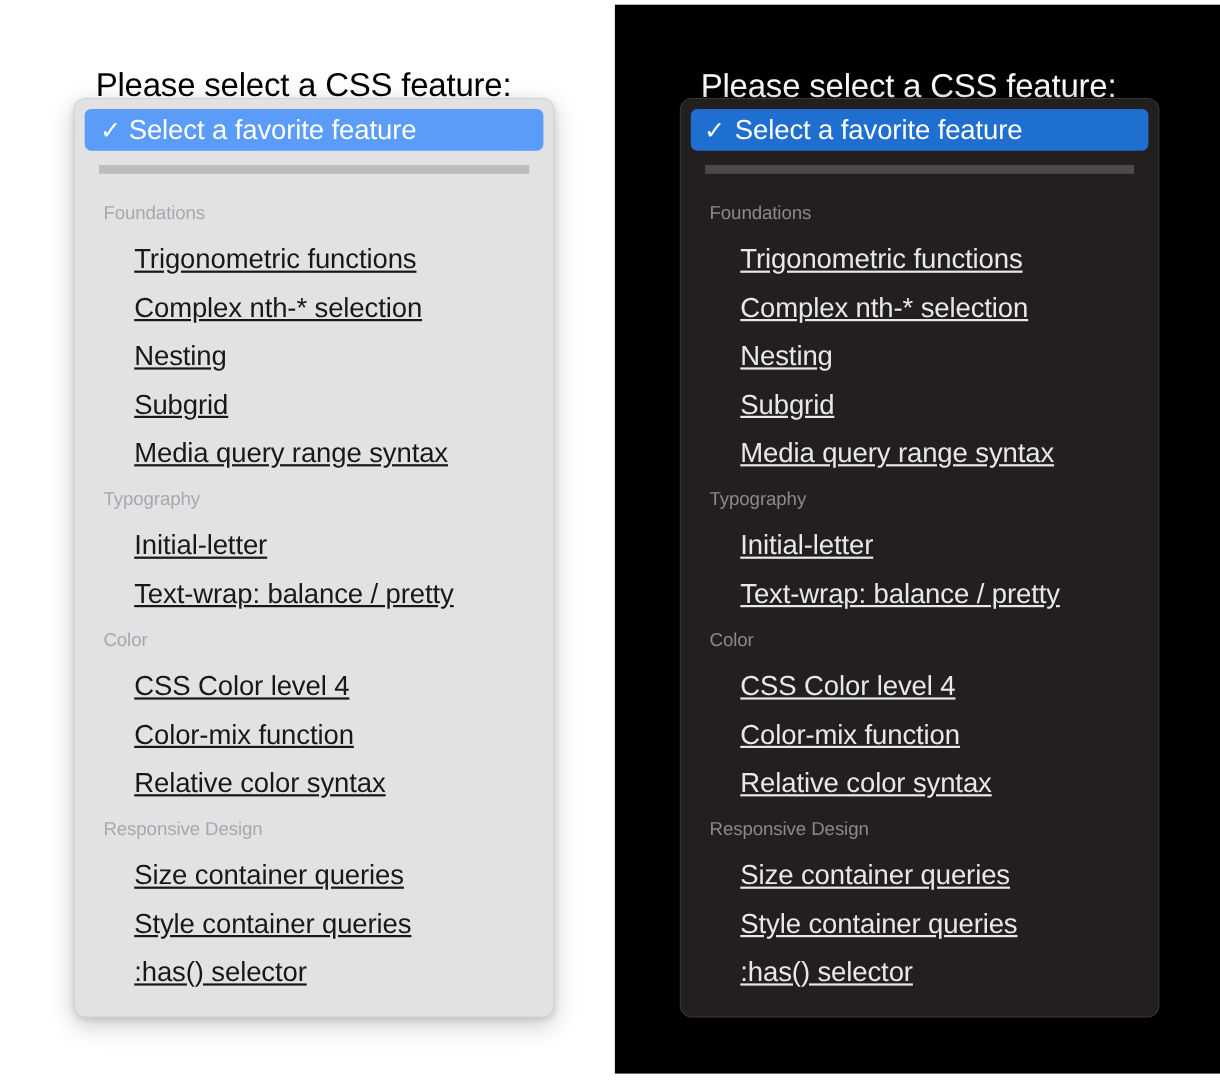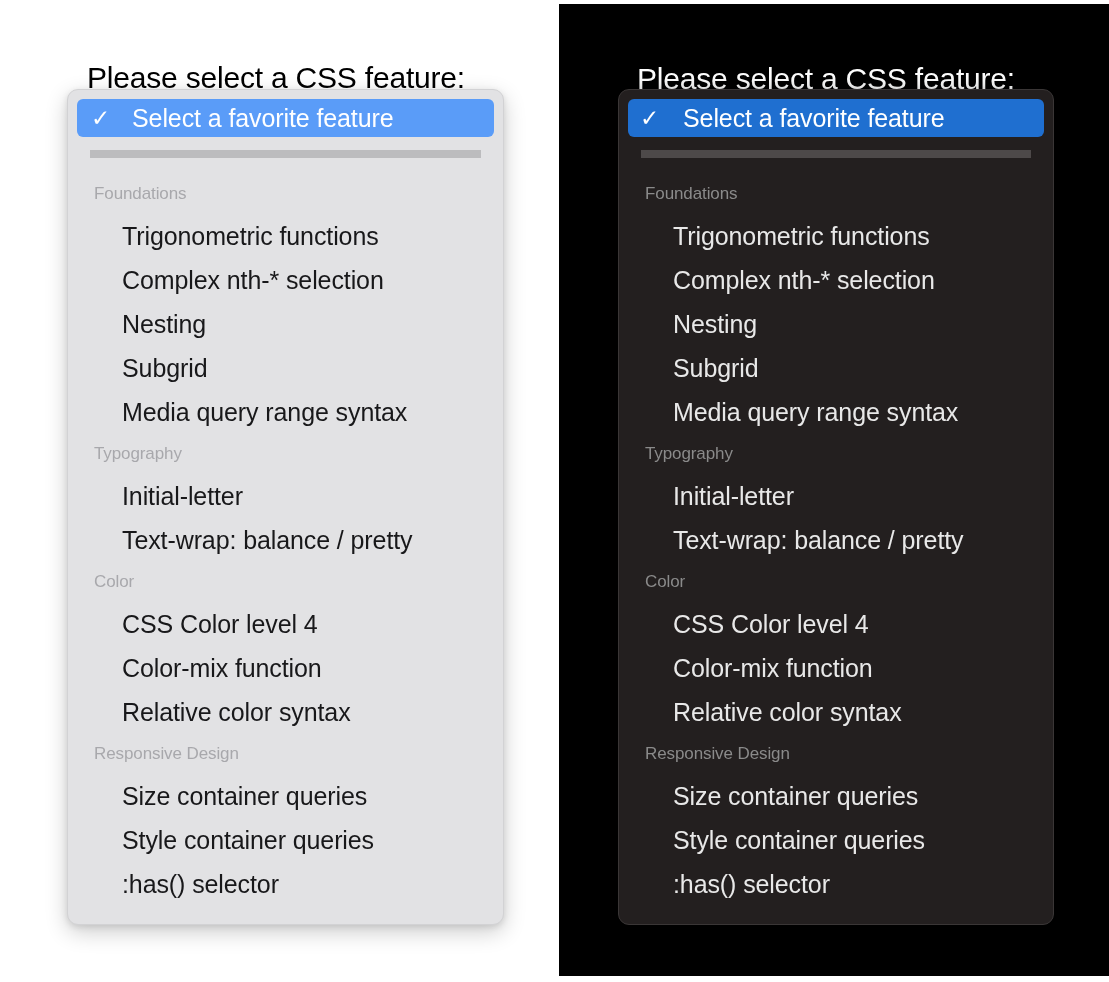--- a/index.html
+++ b/index.html
@@ -60,21 +60,21 @@
 
   .check {
     width:30px;
     padding-left:10px;
     font-size:23px;
     line-height:1;
     color:#ffffff;
   }
   .popup-dark .check { padding-left:8px; }
 
-  .sel-label { margin-left:17px; letter-spacing:-0.1px; }
+  .sel-label { margin-left:2px; letter-spacing:-0.1px; }
 
   
   .sep {
     height:1px;
     margin:13px 22px 12px 22px;
   }
   .popup-light .sep { background:#bcbcbe; }
   .popup-dark  .sep { background:#4d4949; }
 
   
@@ -90,20 +90,21 @@
   .popup-dark  .group-label { color:#8a8a8a; }
 
   
   .option {
     font-size:25px;
     padding:0 0 0 50px;
     height:44px;
     line-height:44px;
     white-space:nowrap;
     letter-spacing:-0.1px;
+    text-decoration:underline;
   }
   .popup-light .option { color:#18181a; }
   .popup-dark  .option { color:#e8e8e8; }
 </style>
 </head>
 <body>
 
 <div class="pane pane-light">
   <div class="title">Please select a CSS feature:</div>
 

